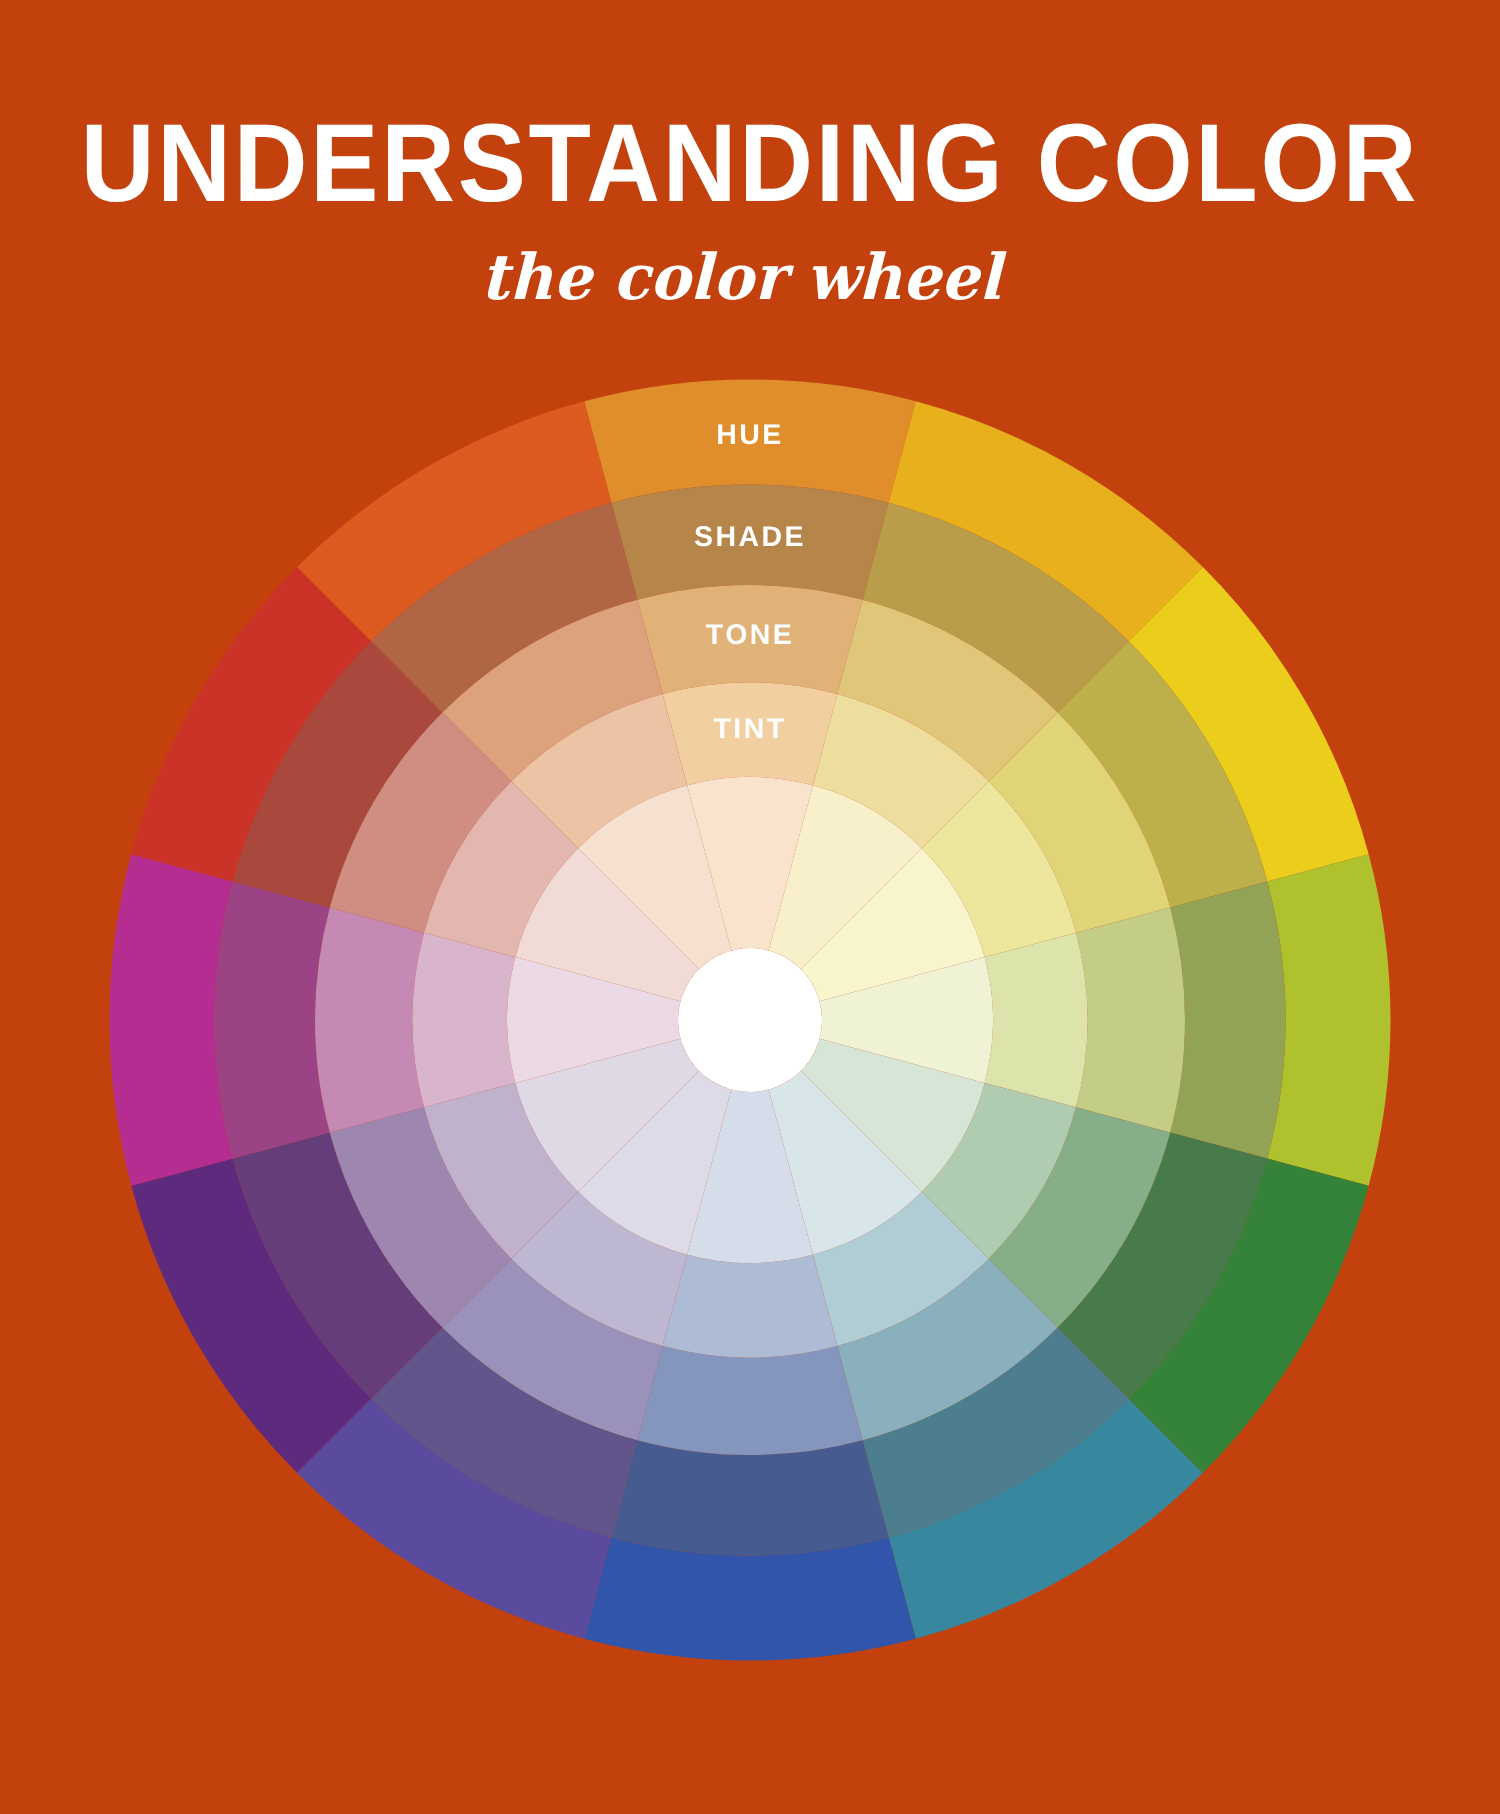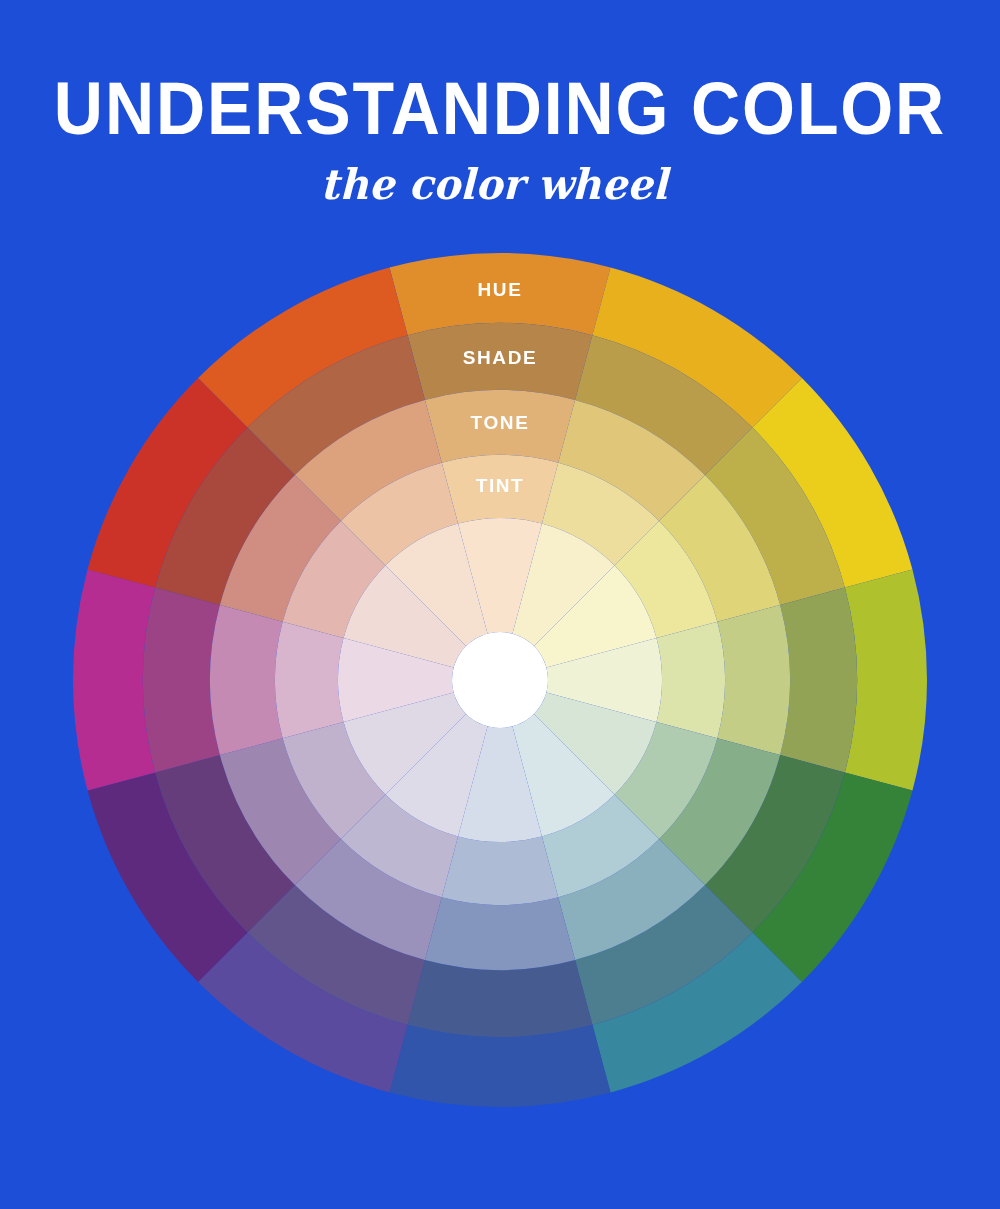--- a/index.html
+++ b/index.html
@@ -12,21 +12,21 @@
     height: 1209px;
     background: #F7EFE9;
     font-family: "Liberation Sans", sans-serif;
     overflow: hidden;
     position: relative;
   }
   .poster {
     position: relative;
     width: 1000px;
     height: 1209px;
-    background: #1d4ed8;
+    background: #c2410c;
   }
   .header {
     position: absolute;
     top: 0;
     left: 0;
     width: 1000px;
     text-align: center;
     user-select: none;
   }
   .title {

